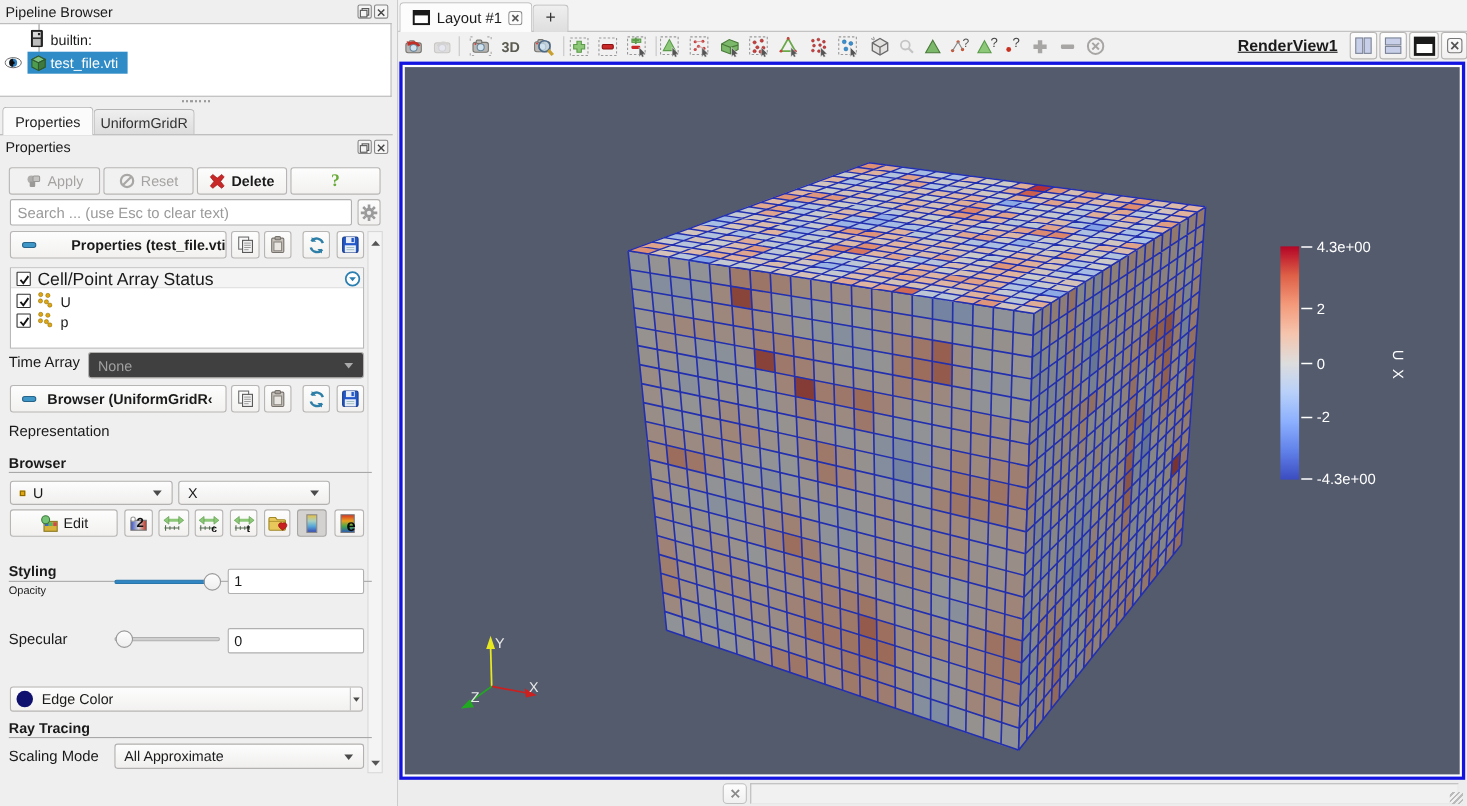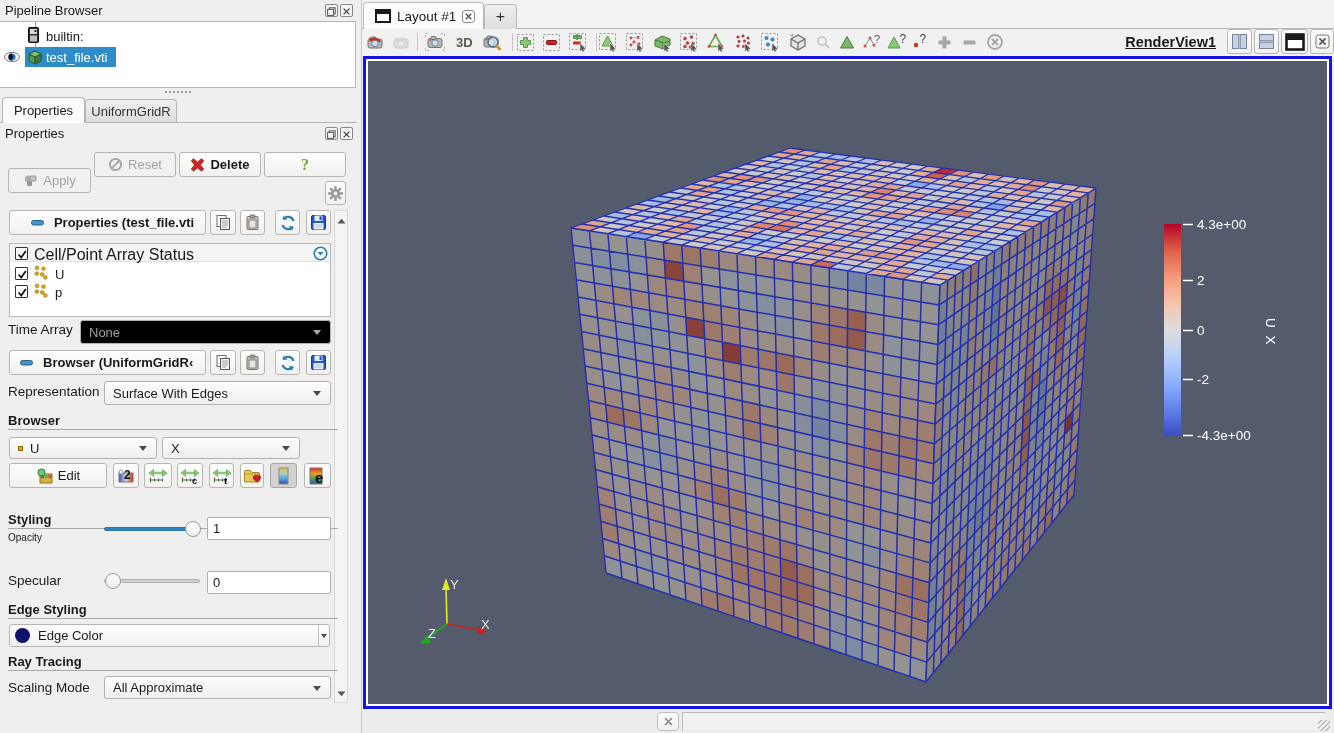--- a/index.html
+++ b/index.html
@@ -1,25 +1,25 @@
 <!DOCTYPE html>
 <html><head><meta charset="utf-8"><style>
 *{margin:0;padding:0;box-sizing:border-box}
 html,body{width:1334px;height:733px;overflow:hidden;background:#efefef;
  font-family:"Liberation Sans",sans-serif;font-size:13px;color:#1a1a1a;position:relative}
 .abs{position:absolute}
 .btn{position:absolute;background:linear-gradient(#fdfdfd,#f2f1f0);border:1px solid #b8b6b4;border-radius:3px;
  display:flex;align-items:center;justify-content:center;gap:5px}
 .btn.dis{background:#f1f1f1;color:#a5a3a1}
-.tool{position:absolute;display:flex;align-items:center;justify-content:flex-start}
+.tool{position:absolute;display:flex;align-items:center;justify-content:flex-end}
 .combo{position:absolute;background:linear-gradient(#fdfdfd,#f0efee);border:1px solid #b4b2b0;border-radius:3px;
  display:flex;align-items:center;padding-left:8px}
 .combo .arr{position:absolute;right:9px;top:50%;margin-top:-2px;width:0;height:0;
  border:4px solid transparent;border-top:5px solid #4a4a4a}
-.combo.dis{background:#000000;color:#a0a0a0}
+.combo.dis{background:#404040;color:#a0a0a0}
 .combo.dis .arr{border-top-color:#aaa}
 .hdr{position:absolute;font-weight:bold;font-size:13px;border-bottom:1px solid #a8a8a8;left:8px;right:24px;height:17px}
 .cb{position:absolute;width:13px;height:13px;background:#fff;border:1px solid #333;border-radius:1px}
 .cb svg{position:absolute;left:0px;top:0px}
 .dockbtn{position:absolute;width:13px;height:13px;border:1px solid #878787;border-radius:2px;background:#f5f5f5}
 </style></head>
 <body>
 <div class="abs" style="position:absolute;left:0;top:0;width:362px;height:679px">
     <div style="position:absolute;left:0;top:0;width:362px;height:733px;background:#efefef;border-right:1px solid #c8c8c8"></div>
     <div style="position:absolute;left:5px;top:3px;font-size:13px">Pipeline Browser</div>
@@ -60,21 +60,21 @@
     <div style="position:absolute;left:2px;top:97px;width:83px;height:26px;background:#fbfbfb;border:1px solid #b4b4b4;border-bottom:none;border-radius:4px 4px 0 0;display:flex;align-items:center;justify-content:center">Properties</div>
     <div style="position:absolute;left:85px;top:99px;width:92px;height:23px;background:linear-gradient(#efefef,#dddddd);border:1px solid #b4b4b4;border-bottom:none;border-radius:4px 4px 0 0;display:flex;align-items:center;justify-content:center;color:#333">UniformGridR</div>
     <div style="position:absolute;left:5px;top:126px;font-size:13px">Properties</div>
     <div class="dockbtn" style="left:325px;top:127px"><svg width="11" height="11" viewBox="0 0 11 11">
         <rect x="3.2" y="1.8" width="6" height="6" fill="none" stroke="#555"></rect>
         <rect x="1.6" y="3.4" width="6" height="6" fill="#f5f5f5" stroke="#555"></rect>
       </svg></div>
     <div class="dockbtn" style="left:340px;top:127px"><svg width="11" height="11" viewBox="0 0 11 11">
         <path d="M2.6 2.6l5.8 5.8M8.4 2.6L2.6 8.4" stroke="#444" stroke-width="1.3"></path>
       </svg></div>
-    <div class="btn dis" style="position:absolute;left:8px;top:168px;width:83px;height:25px">
+    <div class="btn dis" style="position:absolute;left:8px;top:152px;width:83px;height:25px">
       <svg width="15" height="15" viewBox="0 0 15 15">
         <circle cx="5.5" cy="6" r="3.5" fill="#b0aeac"></circle>
         <rect x="7" y="3" width="6" height="5" rx="1" fill="#c6c4c2" stroke="#9a9896"></rect>
         <rect x="4" y="8" width="5" height="5" rx="1" fill="#9b9997"></rect>
       </svg>
       <span>Apply</span>
     </div>
     <div class="btn dis" style="position:absolute;left:94px;top:152px;width:82px;height:25px">
       <svg width="15" height="15" viewBox="0 0 15 15">
         <circle cx="7.5" cy="7.5" r="5.6" fill="none" stroke="#a9a7a5" stroke-width="2"></circle>
@@ -84,32 +84,33 @@
     </div>
     <div class="btn" style="position:absolute;left:179px;top:152px;width:82px;height:25px;font-weight:bold">
       <svg width="15" height="15" viewBox="0 0 15 15">
         <path d="M3.4 1.6l4.1 3.3 4.1-3.3 2.2 2.2-3.3 4.1 3.3 4.1-2.2 2.2-4.1-3.3-4.1 3.3-2.2-2.2 3.3-4.1-3.3-4.1z" fill="#c82828" stroke="#9a1212" stroke-width="0.6"></path>
       </svg>
       <span>Delete</span>
     </div>
     <div class="btn" style="position:absolute;left:264px;top:152px;width:82px;height:25px">
       <span style="color:#6aaa3a;font-weight:bold;font-size:16px;font-family:'Liberation Serif',serif">?</span>
     </div>
+    <div style="position:absolute;left:9px;top:181px;width:311px;height:24px;background:#fff;border:1px solid #b0b0b0;border-radius:2px;display:flex;align-items:center;padding-left:6px;color:#9a9a9a;font-size:13.5px">Search ... (use Esc to clear text)</div>
     <div class="btn" style="position:absolute;left:325px;top:181px;width:21px;height:24px">
       <svg width="17" height="17" viewBox="0 0 17 17">
         <g fill="#9a9a9a">
           <circle cx="8.5" cy="8.5" r="4.6"></circle>
           <g stroke="#9a9a9a" stroke-width="2.4">
             <path d="M8.5 1v3M8.5 13v3M1 8.5h3M13 8.5h3M3.2 3.2l2.1 2.1M11.7 11.7l2.1 2.1M13.8 3.2l-2.1 2.1M5.3 11.7l-2.1 2.1"></path>
           </g>
         </g>
         <circle cx="8.5" cy="8.5" r="2" fill="#efefef"></circle>
       </svg>
     </div>
-    <div class="btn" style="position:absolute;left:9px;top:210px;width:197px;height:25px;justify-content:center;padding-left:10px;font-weight:bold;font-size:13px;overflow:hidden;white-space:nowrap">
+    <div class="btn" style="position:absolute;left:9px;top:210px;width:197px;height:25px;justify-content:space-between;padding-left:10px;font-weight:bold;font-size:13px;overflow:hidden;white-space:nowrap">
       <svg width="14" height="8" viewBox="0 0 14 8">
         <rect x="0.5" y="1.5" width="12" height="4.5" rx="2" fill="#3f97c8" stroke="#28648a"></rect>
       </svg>
       <span style="margin-left:4px">Properties (test_file.vti</span>
     </div>
     <div class="btn" style="position:absolute;left:210px;top:210px;width:26px;height:25px">
       <svg width="17" height="17" viewBox="0 0 17 17">
         <rect x="2" y="1.5" width="9" height="11" fill="#fbfbfb" stroke="#6f6f6f"></rect>
         <rect x="5.5" y="4.5" width="9" height="11" fill="#f2f2f2" stroke="#5a5a5a"></rect>
         <path d="M7 7h6M7 9h6M7 11h6M7 13h4" stroke="#9a9a9a" stroke-width="0.9"></path>
@@ -226,21 +227,20 @@
     <div class="btn" style="position:absolute;left:306px;top:350px;width:25px;height:25px">
       <svg width="17" height="17" viewBox="0 0 17 17">
         <rect x="1.5" y="1.5" width="14" height="14" rx="1.5" fill="#2458c8" stroke="#173a86"></rect>
         <rect x="4.5" y="1.5" width="8" height="5.5" fill="#e8eef8"></rect>
         <rect x="9.5" y="2.3" width="2.2" height="3.8" fill="#2458c8"></rect>
         <rect x="3.5" y="9" width="10" height="6.5" fill="#e8eef8"></rect>
         <path d="M5 11h7M5 13h7" stroke="#9bb" stroke-width="0.8"></path>
       </svg>
     </div>
     <div style="position:absolute;left:8px;top:384px;font-size:13.5px">Representation</div>
-    <div class="combo" style="position:absolute;left:104px;top:381px;width:227px;height:24px">Surface With Edges<span class="arr"></span></div>
     <div class="hdr" style="position:absolute;top:413px">Browser</div>
     <div class="combo" style="position:absolute;left:9px;top:437px;width:148px;height:22px"><span style="display:inline-block;width:5px;height:5px;background:#e0a612;border:1px solid #8a6a00;margin-right:7px"></span>U<span class="arr"></span></div>
     <div class="combo" style="position:absolute;left:162px;top:437px;width:138px;height:22px">X<span class="arr"></span></div>
     <div class="btn" style="position:absolute;left:9px;top:463px;width:98px;height:25px">
       <svg width="17" height="16" viewBox="0 0 17 16">
         <rect x="4" y="6" width="12" height="9" fill="#d8b23a"></rect>
         <rect x="4" y="6" width="12" height="9" fill="none" stroke="#8a7a20"></rect>
         <rect x="4.8" y="6.8" width="3.4" height="3.4" fill="#3a6ac8"></rect>
         <rect x="8.6" y="6.8" width="3.4" height="3.4" fill="#58b858"></rect>
         <rect x="12.4" y="6.8" width="3.2" height="3.4" fill="#d04848"></rect>
@@ -324,21 +324,20 @@
     </div>
     <div class="hdr" style="position:absolute;top:512px">Styling</div>
     <div style="position:absolute;left:8px;top:532px;font-size:10px">Opacity</div>
     <div style="position:absolute;left:104px;top:527px;width:96px;height:4px;background:#2f86c2;border-radius:2px;border:1px solid #2a76aa"></div>
     <div style="position:absolute;left:185px;top:521px;width:16px;height:16px;background:linear-gradient(#fdfdfd,#eee);border:1px solid #999;border-radius:8px"></div>
     <div style="position:absolute;left:207px;top:517px;width:124px;height:23px;background:#fff;border:1px solid #b0b0b0;border-radius:2px;display:flex;align-items:center;padding-left:5px">1</div>
     <div style="position:absolute;left:8px;top:573px;font-size:13.5px">Specular</div>
     <div style="position:absolute;left:104px;top:579px;width:96px;height:4px;background:#cfcfcf;border-radius:2px;border:1px solid #b0b0b0"></div>
     <div style="position:absolute;left:105px;top:573px;width:16px;height:16px;background:linear-gradient(#fdfdfd,#eee);border:1px solid #999;border-radius:8px"></div>
     <div style="position:absolute;left:207px;top:571px;width:124px;height:23px;background:#fff;border:1px solid #b0b0b0;border-radius:2px;display:flex;align-items:center;padding-left:5px">0</div>
-    <div class="hdr" style="position:absolute;top:602px">Edge Styling</div>
     <div class="btn" style="position:absolute;left:9px;top:624px;width:321px;height:23px;justify-content:flex-start;padding-left:5px"><span style="display:inline-block;width:15px;height:15px;border-radius:8px;background:#10106e;margin-right:3px"></span>Edge Color<span style="position:absolute;right:0;top:0;bottom:0;width:11px;border-left:1px solid #c0c0c0;display:flex;align-items:center;justify-content:center">
         <span style="width:0;height:0;border:3.5px solid transparent;border-top:4.5px solid #4a4a4a;margin-top:4px"></span>
       </span></div>
     <div class="hdr" style="position:absolute;top:654px">Ray Tracing</div>
     <div style="position:absolute;left:8px;top:680px;font-size:13.5px">Scaling Mode</div>
     <div class="combo" style="position:absolute;left:104px;top:676px;width:227px;height:23px">All Approximate<span class="arr"></span></div>
   </div>
 <div style="position:absolute;left:362px;top:0;width:972px;height:29px;background:#f3f3f3"></div>
 <div style="position:absolute;left:362px;top:28px;width:972px;height:1px;background:#b9b9b9"></div>
 <div style="position:absolute;left:363px;top:2px;width:121px;height:27px;background:#fcfcfc;border:1px solid #b9b9b9;border-bottom:none;border-radius:4px 4px 0 0;display:flex;align-items:center;padding-left:11px;gap:6px">

